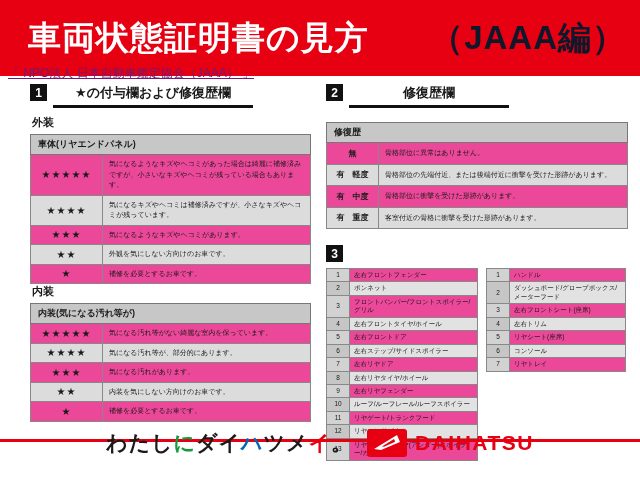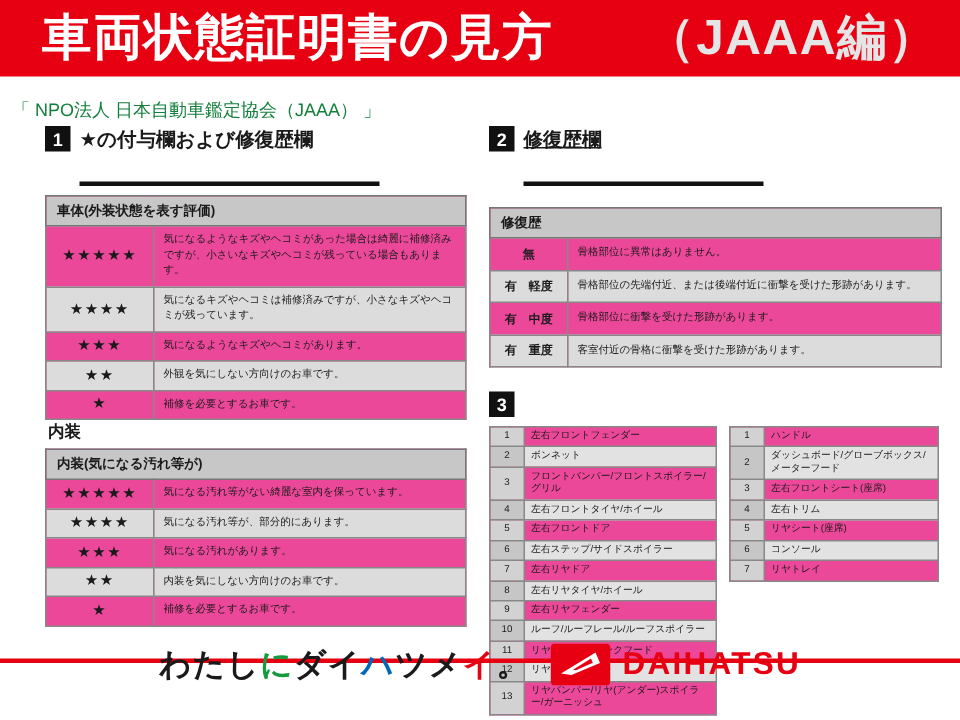--- a/index.html
+++ b/index.html
@@ -3,41 +3,41 @@
 <meta charset="utf-8">
 <style>
   * { margin:0; padding:0; box-sizing:border-box; }
   html,body { width:640px; height:480px; }
   body {
     position:relative; background:#fff; overflow:hidden;
     font-family:"Liberation Sans","DejaVu Sans",sans-serif; color:#1a1a1a;
   }
   
   .banner {
-    position:absolute; left:0; top:0; width:640px; height:51px;
+    position:absolute; left:0; top:0; width:640px; height:76px;
     background:#e60012; display:flex; align-items:center;
     padding:0 14px 0 28px;
   }
   .banner .title { color:#fff; font-size:33px; font-weight:bold; letter-spacing:1px; }
-  .banner .edition { color:#e5e5e5; font-size:33px; font-weight:bold; margin-left:auto; letter-spacing:1px; }
-  .subtitle { position:absolute; left:8px; top:65px; font-size:12px; color:#15803d; }
+  .banner .edition { color:#0f172a; font-size:33px; font-weight:bold; margin-left:auto; letter-spacing:1px; }
+  .subtitle { position:absolute; left:8px; top:65px; font-size:12px; color:#701a75;text-decoration:underline; }
 
   
   .col-left  { position:absolute; left:30px;  top:84px; width:281px; }
   .col-right { position:absolute; left:326px; top:84px; width:302px; }
 
   
   .sec-head { display:flex; align-items:flex-start; margin-bottom:6px; }
   .sec-badge {
     width:17px; height:17px; background:#111; color:#fff; font-size:12px;
     font-weight:bold; display:flex; align-items:center; justify-content:center;
     margin-right:6px; flex:none;
   }
-  .sec-title { font-size:13px; font-weight:bold; border-bottom:3px solid #111; padding-bottom:19px; }
-  .w200 { width:200px; } .w160 { width:160px;text-decoration:underline; } .w185 { width:185px; }
+  .sec-title { font-size:13px; font-weight:bold; border-bottom:3px solid #111; padding-bottom:3px;text-align:center; }
+  .w200 { width:200px; } .w160 { width:160px; } .w185 { width:185px; }
 
   .group-label { font-size:11px; font-weight:bold; margin:7px 0 4px 2px; }
 
   
   table { border-collapse:collapse; width:100%; background:#ec4899; }
   .box { border:1.5px solid #555; }
   th {
     background:#c7c7c7; font-size:9px; font-weight:bold; text-align:left;
     padding:3px 7px; border:1px solid #777;
   }
@@ -76,25 +76,26 @@
 </div>
 <div class="subtitle">「 NPO法人 日本自動車鑑定協会（JAAA） 」</div>
 
 <div class="col-left">
 
   <div class="sec-head">
     <span class="sec-badge">1</span>
     <span class="sec-title w200">★の付与欄および修復歴欄</span>
   </div>
 
+  <div class="group-label">外装</div>
 
   <table class="box">
     <thead>
       <tr>
-        <th colspan="2">車体(外装状態を表す評価)</th>
+        <th colspan="2">車体(リヤエンドパネル)</th>
       </tr>
     </thead>
     <tbody>
       <tr>
         <td class="stars">★★★★★</td>
         <td class="desc">気になるようなキズやヘコミがあった場合は綺麗に補修済みですが、小さいなキズやヘコミが残っている場合もあります。</td>
       </tr>
       <tr class="shade">
         <td class="stars">★★★★</td>
         <td class="desc">気になるキズやヘコミは補修済みですが、小さなキズやヘコミが残っています。</td>

